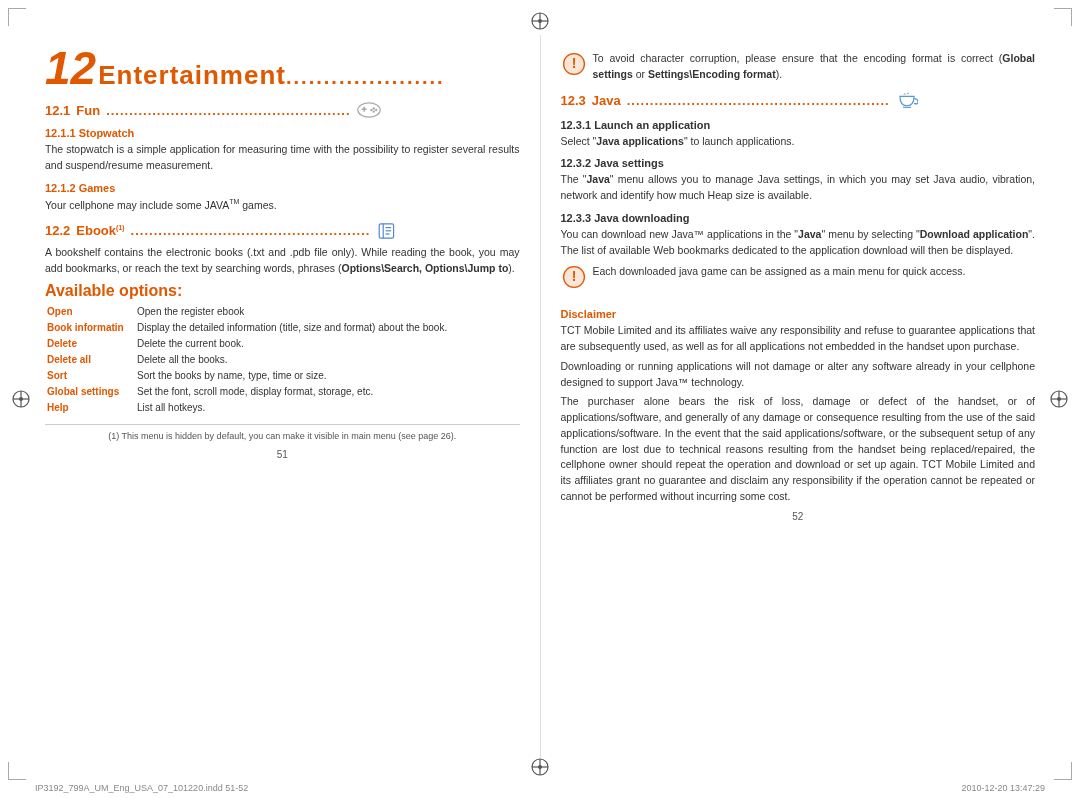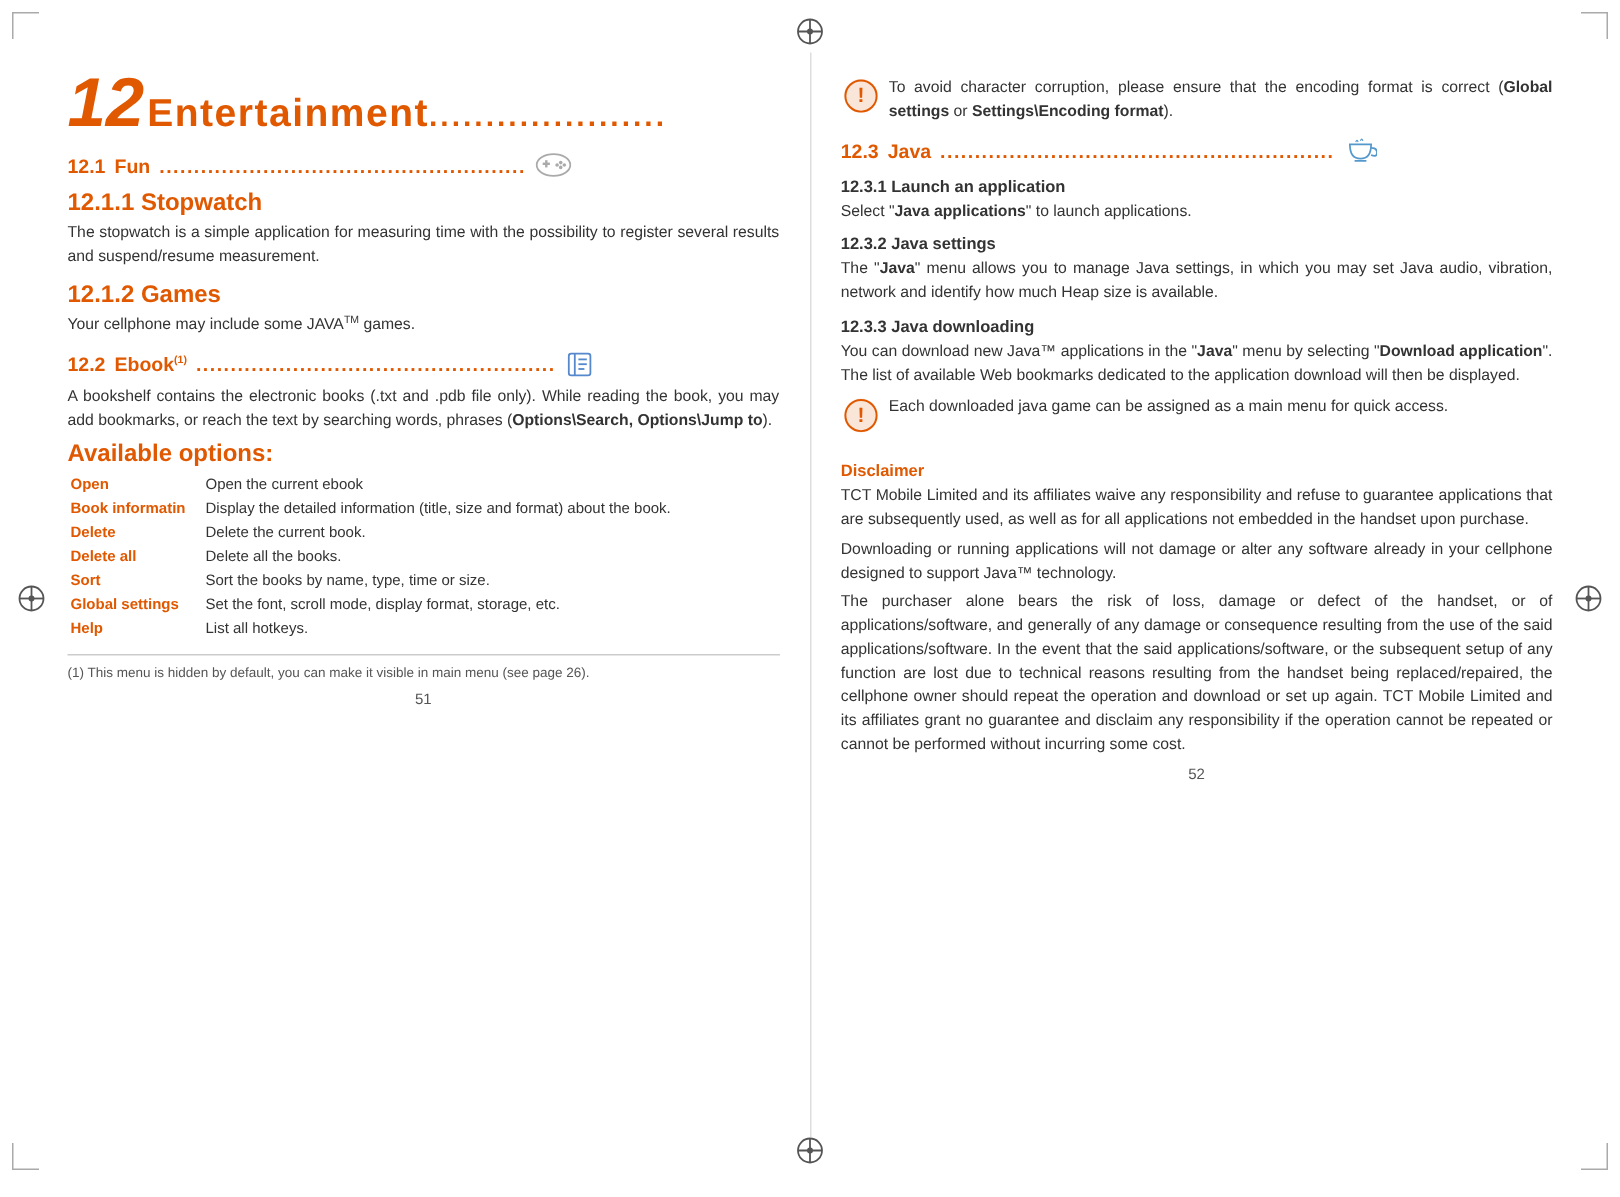--- a/index.html
+++ b/index.html
@@ -128,21 +128,21 @@
       display: flex;
       align-items: center;
       gap: 6px;
     }
     .section-dots-orange {
       color: #e05800;
       letter-spacing: 1px;
     }
 
     .section-h2 {
-      font-size: 16px;
+      font-size: 11px;
       font-weight: bold;
       color: #e05800;
       margin-top: 8px;
       margin-bottom: 3px;
     }
 
     .section-h3 {
       font-size: 11px;
       font-weight: bold;
       color: #333;
@@ -189,20 +189,21 @@
     }
 
     
     .footnote {
       font-size: 9px;
       color: #555;
       margin-top: 8px;
       line-height: 1.4;
       border-top: 1px solid #ccc;
       padding-top: 5px;
+      text-align: center;
     }
 
     
     .page-number {
       text-align: center;
       font-size: 10px;
       color: #555;
       margin-top: 6px;
     }
 
@@ -336,21 +337,21 @@
           <rect x="12" y="15" width="5" height="1.5" fill="#5588cc"></rect>
         </svg>
       </div>
       <div class="body-text">A bookshelf contains the electronic books (.txt and .pdb file only). While reading the book, you may add bookmarks, or reach the text by searching words, phrases (<span class="bold">Options\Search, Options\Jump to</span>).</div>
 
       <div class="options-label">Available options:</div>
       <table class="options-table">
         <tbody>
             <tr>
           <td>Open</td>
-          <td>Open the current ebook</td>
+          <td>Open the register ebook</td>
         </tr>
         <tr>
           <td>Book informatin</td>
           <td>Display the detailed information (title, size and format) about the book.</td>
         </tr>
         <tr>
           <td>Delete</td>
           <td>Delete the current book.</td>
         </tr>
         <tr>
@@ -432,14 +433,18 @@
 
       <div class="section-h3" style="color: #e05800; margin-top:18px;">Disclaimer</div>
       <div class="body-text">TCT Mobile Limited and its affiliates waive any responsibility and refuse to guarantee applications that are subsequently used, as well as for all applications not embedded in the handset upon purchase.</div>
       <div class="body-text">Downloading or running applications will not damage or alter any software already in your cellphone designed to support Java™ technology.</div>
       <div class="body-text">The purchaser alone bears the risk of loss, damage or defect of the handset, or of applications/software, and generally of any damage or consequence resulting from the use of the said applications/software. In the event that the said applications/software, or the subsequent setup of any function are lost due to technical reasons resulting from the handset being replaced/repaired, the cellphone owner should repeat the operation and download or set up again. TCT Mobile Limited and its affiliates grant no guarantee and disclaim any responsibility if the operation cannot be repeated or cannot be performed without incurring some cost.</div>
 
       <div class="page-number">52</div>
     </div>
   </div>
 
+  <div class="footer-bar">
+    <span>IP3192_799A_UM_Eng_USA_07_101220.indd  51-52</span>
+    <span>2010-12-20  13:47:29</span>
+  </div>
 
 </div>
 
 </body></html>

